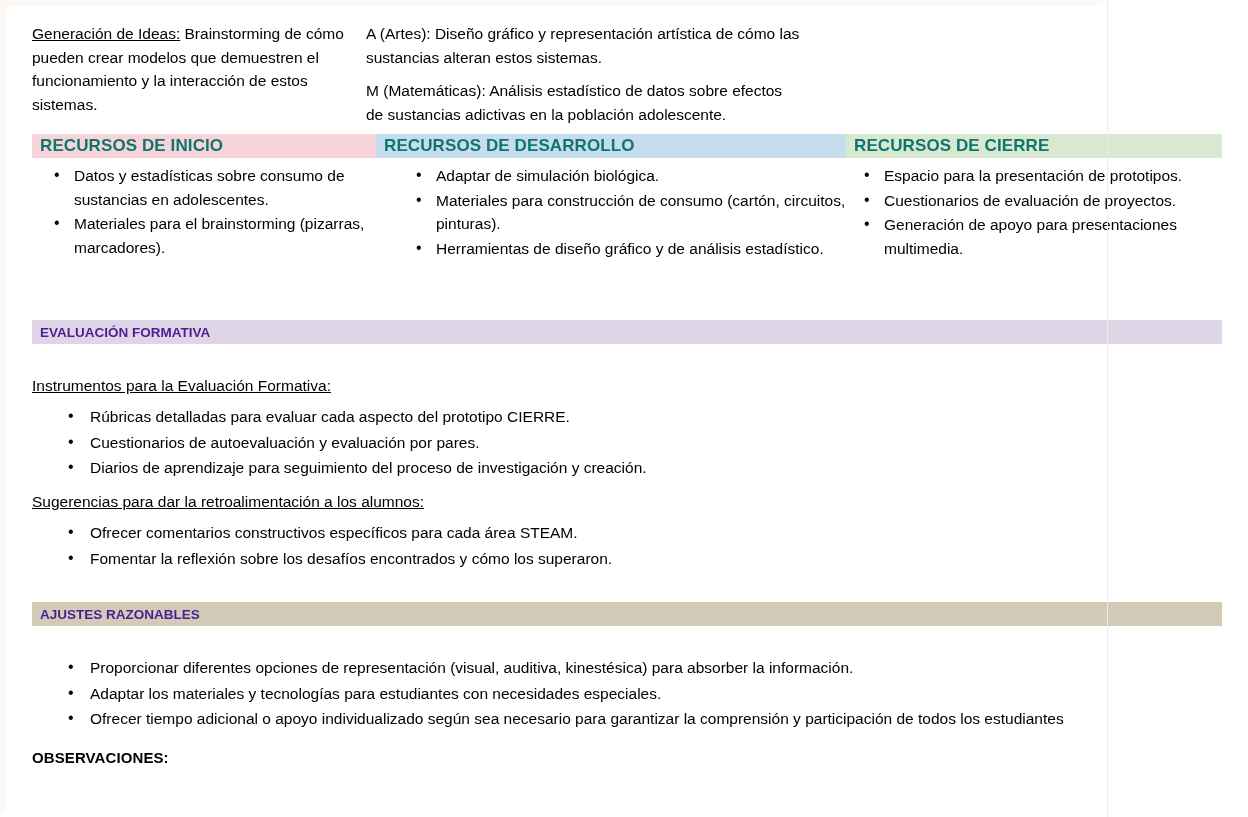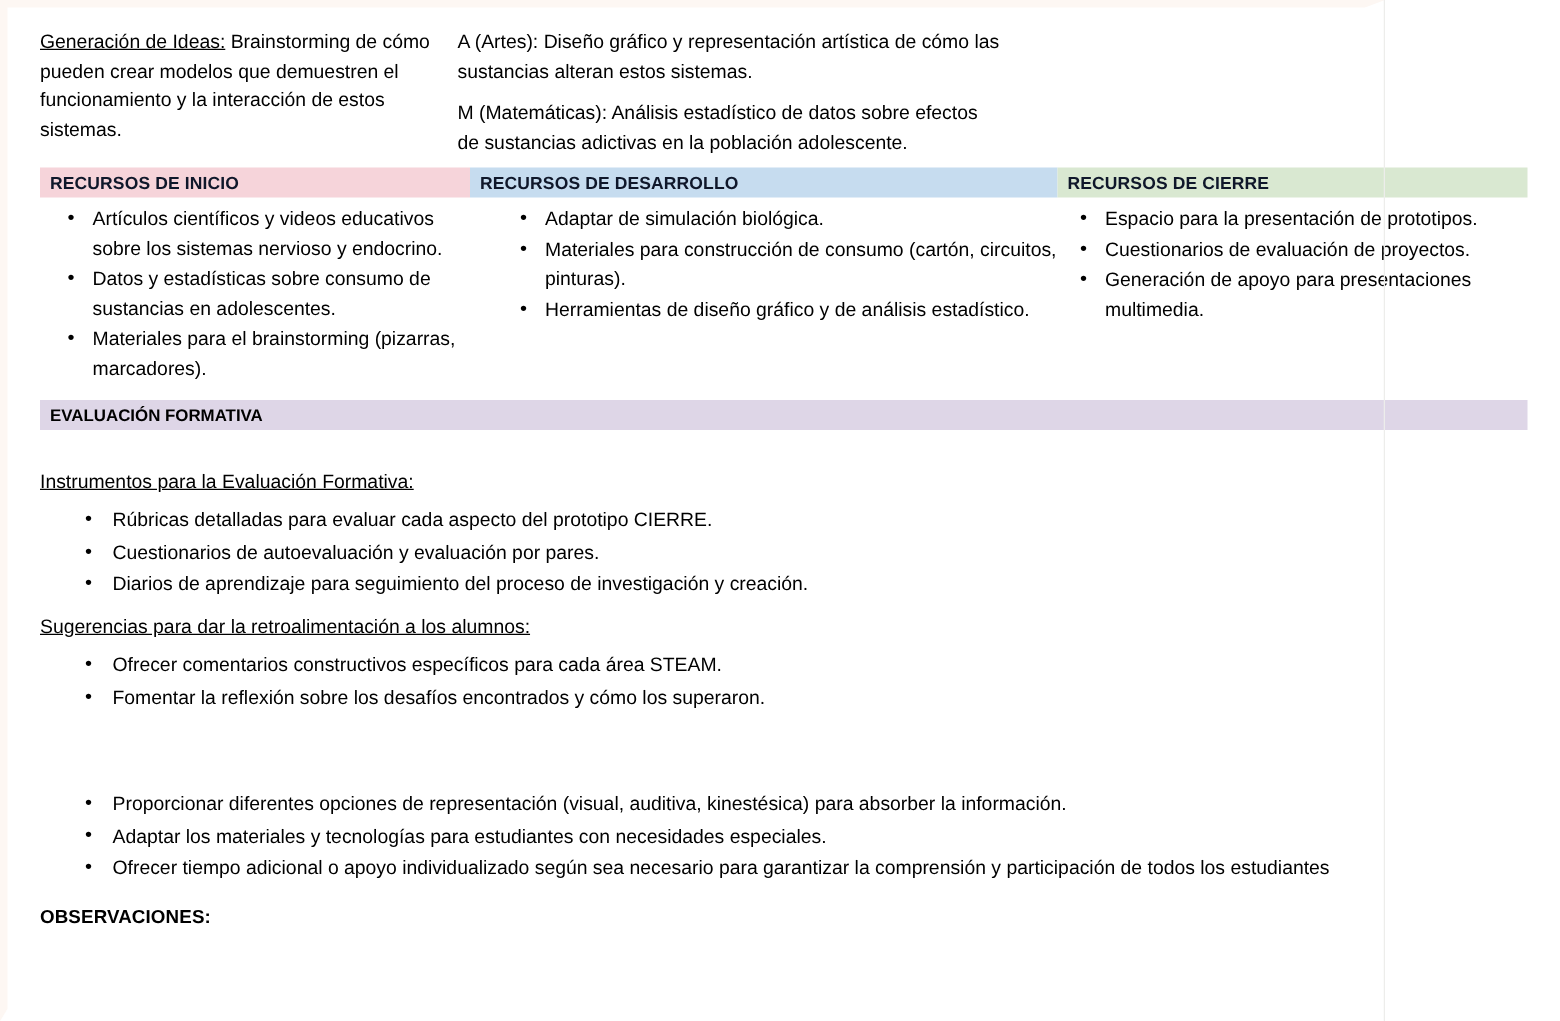--- a/index.html
+++ b/index.html
@@ -70,24 +70,24 @@
     width: 1190px;
     margin-left: 26px;
     height: 24px;
   }
   .bar {
     box-sizing: border-box;
     height: 24px;
     display: flex;
     align-items: center;
     padding-left: 8px;
-    font-size: 14px;
+    font-size: 17px;
     font-weight: bold;
     letter-spacing: 0.1px;
-    color: #0f172a;
+    color: #0f766e;
   }
   .bar.b1 { width: 344px; }
   .bar.b2 { width: 470px; }
   .bar.b3 { width: 376px; text-align: center; }
 
   
   .res-row {
     display: flex;
     align-items: flex-start;
     padding-top: 6px;
@@ -130,21 +130,21 @@
   .wide-bar {
     box-sizing: border-box;
     width: 1190px;
     margin-left: 26px;
     height: 24px;
     display: flex;
     align-items: center;
     padding-left: 8px;
     font-size: 13.5px;
     font-weight: bold;
-    color: #000000;
+    color: #4c1d95;
   }
 
   .block {
     padding-left: 26px;
     padding-right: 26px;
   }
   .lead {
     font-size: 15.5px;
     line-height: 1.5;
     margin: 0;
@@ -188,21 +188,20 @@
 
     <div class="bars-row">
       <div class="bar b1" style="background:#f6d4da">RECURSOS DE INICIO</div>
       <div class="bar b2" style="background:#c6dcef">RECURSOS DE DESARROLLO</div>
       <div class="bar b3" style="background:#d9e8d1">RECURSOS DE CIERRE</div>
     </div>
 
     <div class="res-row">
       <div class="res-col r1">
         <ul class="bul">
-          <li>Artículos científicos y videos educativos sobre los sistemas nervioso y endocrino.</li>
           <li>Datos y estadísticas sobre consumo de sustancias en adolescentes.</li>
           <li>Materiales para el brainstorming (pizarras, marcadores).</li>
         </ul>
       </div>
       <div class="res-col r2">
         <ul class="bul">
           <li>Adaptar de simulación biológica.</li>
           <li>Materiales para construcción de consumo (cartón, circuitos, pinturas).</li>
           <li>Herramientas de diseño gráfico y de análisis estadístico.</li>
         </ul>
@@ -232,20 +231,21 @@
       <p class="lead">Sugerencias para dar la retroalimentación a los alumnos:</p>
       <div class="spacer-8"></div>
       <ul class="bul">
         <li>Ofrecer comentarios constructivos específicos para cada área STEAM.</li>
         <li>Fomentar la reflexión sobre los desafíos encontrados y cómo los superaron.</li>
       </ul>
     </div>
 
     <div class="spacer-30"></div>
 
+    <div class="wide-bar" style="background:#d1cbb8">AJUSTES RAZONABLES</div>
 
     <div class="spacer-30"></div>
 
     <div class="block">
       <ul class="bul">
         <li>Proporcionar diferentes opciones de representación (visual, auditiva, kinestésica) para absorber la información.</li>
         <li>Adaptar los materiales y tecnologías para estudiantes con necesidades especiales.</li>
         <li>Ofrecer tiempo adicional o apoyo individualizado según sea necesario para garantizar la comprensión y participación de todos los estudiantes</li>
       </ul>
     </div>

